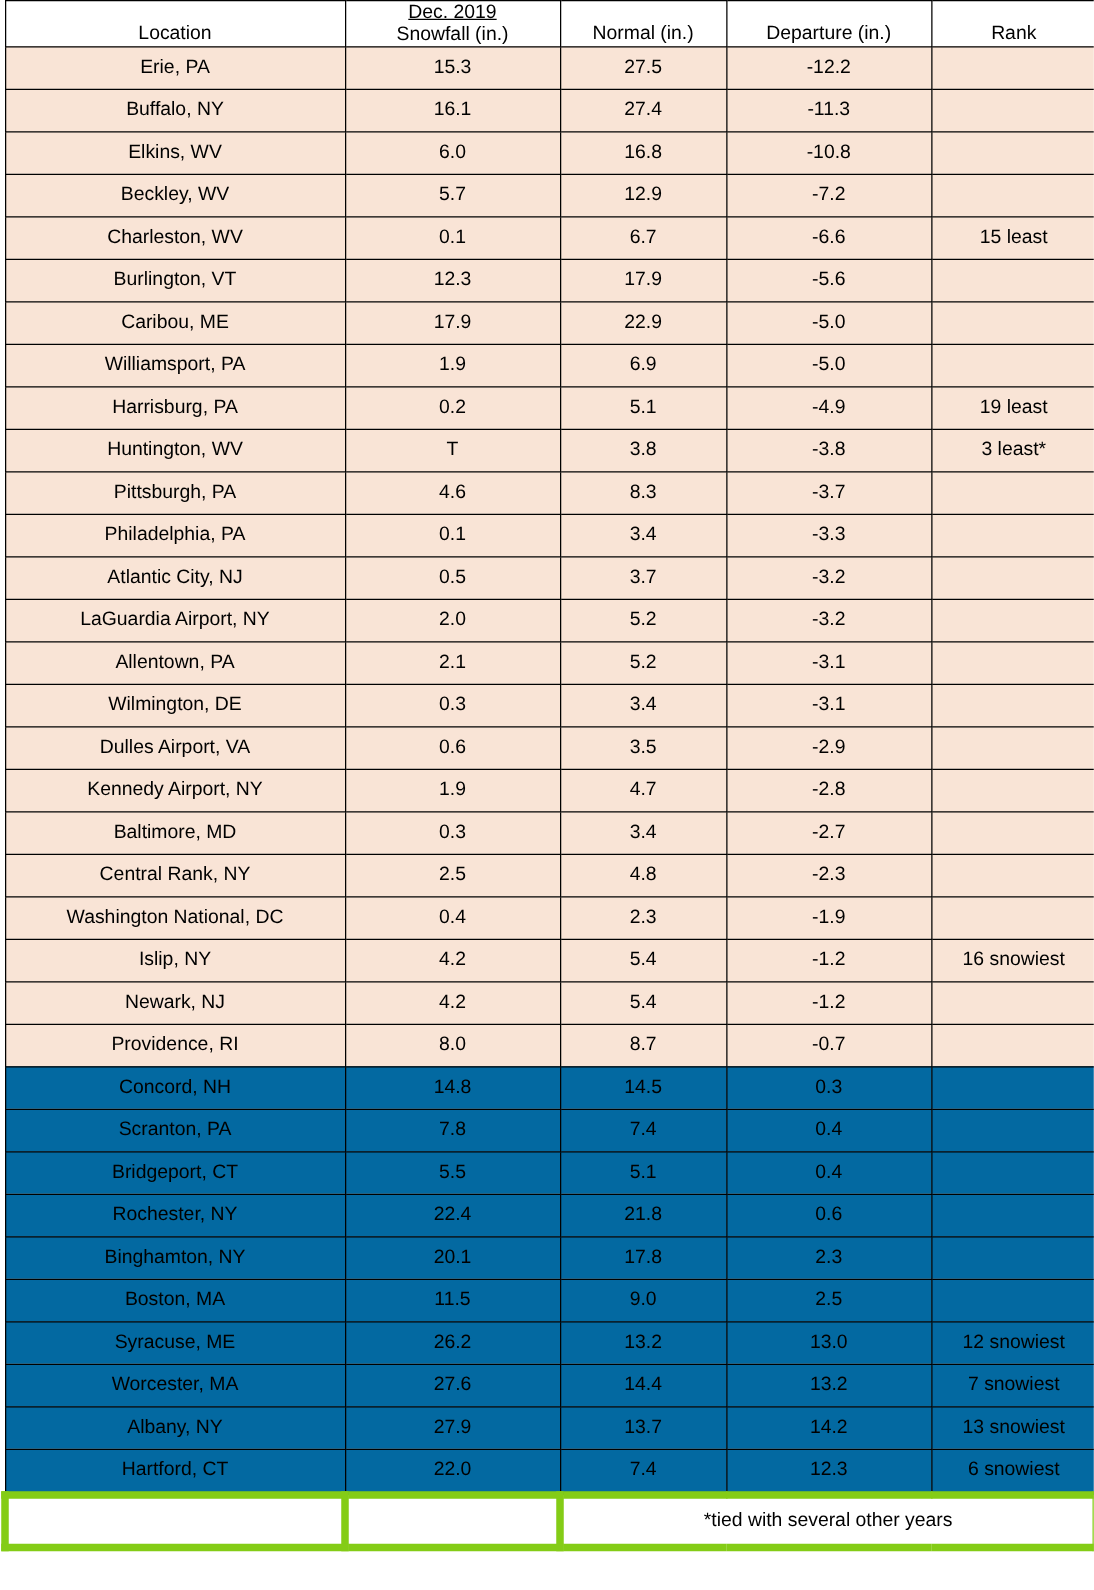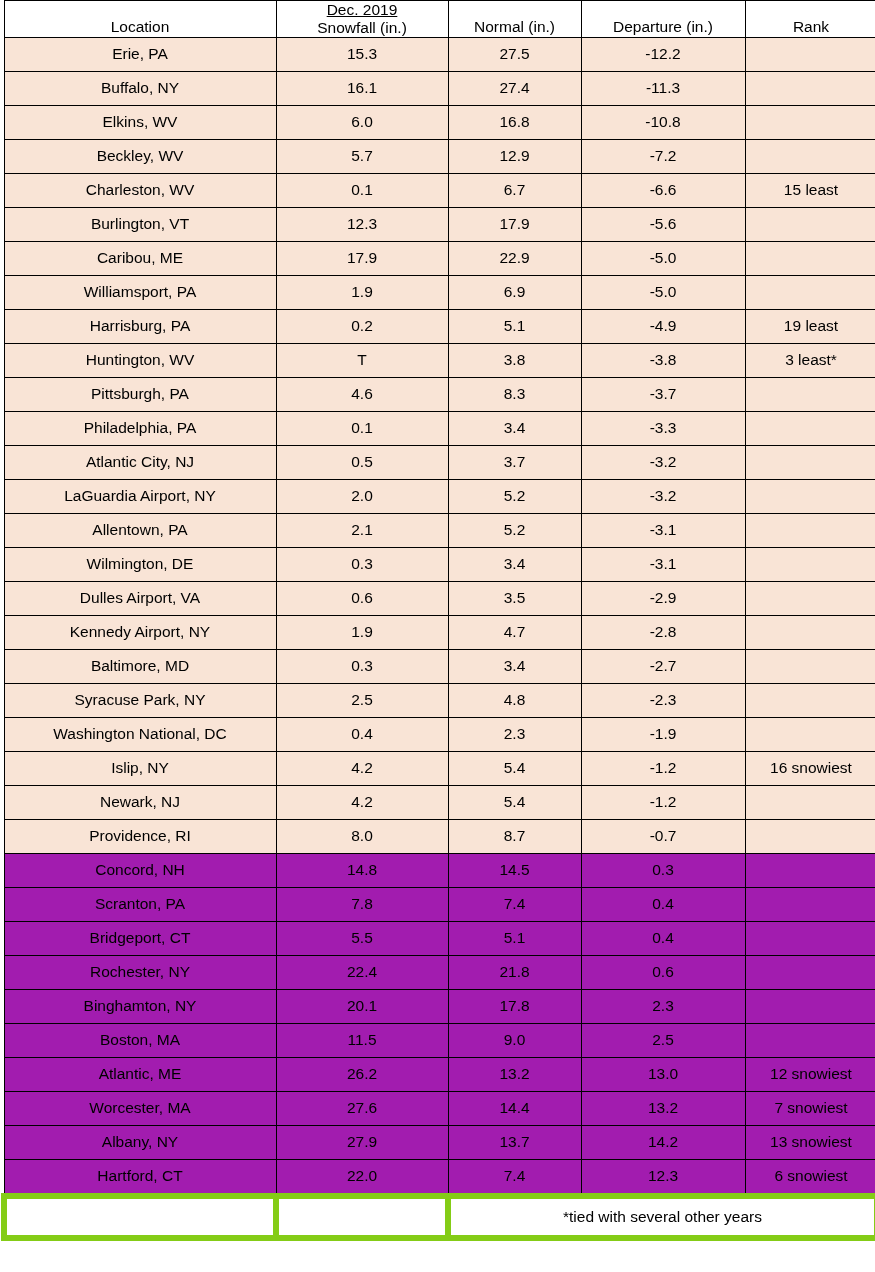--- a/index.html
+++ b/index.html
@@ -45,21 +45,21 @@
   }
   thead th .hdr-line1 { display: block; text-decoration: underline; }
   thead th .hdr-line2 { display: block; }
   thead th.hdr-twoline { vertical-align: middle; }
   thead th.hdr-bottom {
     vertical-align: bottom;
     padding-bottom: 1px;
   }
 
   tr.neg td { background: #f9e4d6; }
-  tr.pos td { background: #a21caf; }
+  tr.pos td { background: #0369a1; }
 
   tr.footer-row td {
     background: #ffffff;
     height: 36px;
     border: 6px solid #84cc16;
   }
   td.footnote {
     text-align: right;
     padding-right: 6px;
     white-space: nowrap;
@@ -225,21 +225,21 @@
         <td></td>
       </tr>
       <tr class="neg">
         <td>Baltimore, MD</td>
         <td>0.3</td>
         <td>3.4</td>
         <td>-2.7</td>
         <td></td>
       </tr>
       <tr class="neg">
-        <td>Syracuse Park, NY</td>
+        <td>Central Rank, NY</td>
         <td>2.5</td>
         <td>4.8</td>
         <td>-2.3</td>
         <td></td>
       </tr>
       <tr class="neg">
         <td>Washington National, DC</td>
         <td>0.4</td>
         <td>2.3</td>
         <td>-1.9</td>
@@ -302,21 +302,21 @@
         <td></td>
       </tr>
       <tr class="pos">
         <td>Boston, MA</td>
         <td>11.5</td>
         <td>9.0</td>
         <td>2.5</td>
         <td></td>
       </tr>
       <tr class="pos">
-        <td>Atlantic, ME</td>
+        <td>Syracuse, ME</td>
         <td>26.2</td>
         <td>13.2</td>
         <td>13.0</td>
         <td>12 snowiest</td>
       </tr>
       <tr class="pos">
         <td>Worcester, MA</td>
         <td>27.6</td>
         <td>14.4</td>
         <td>13.2</td>

